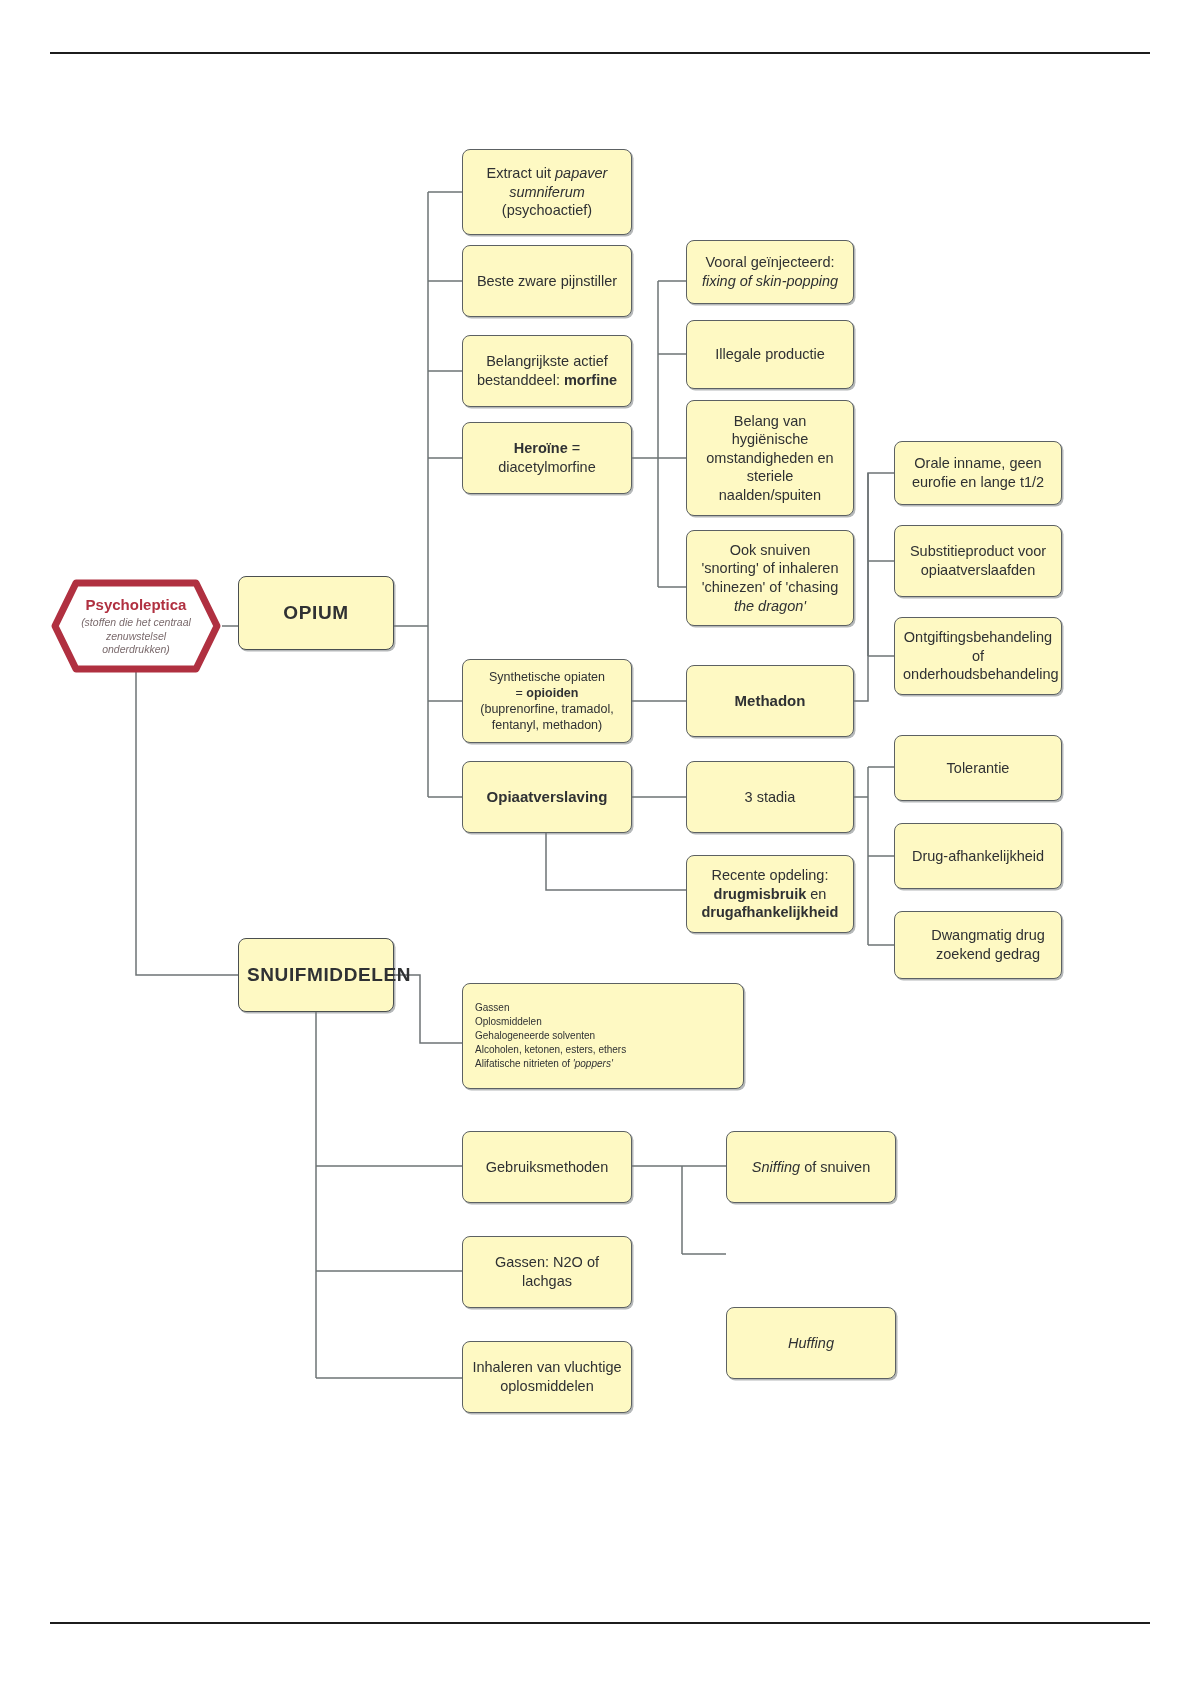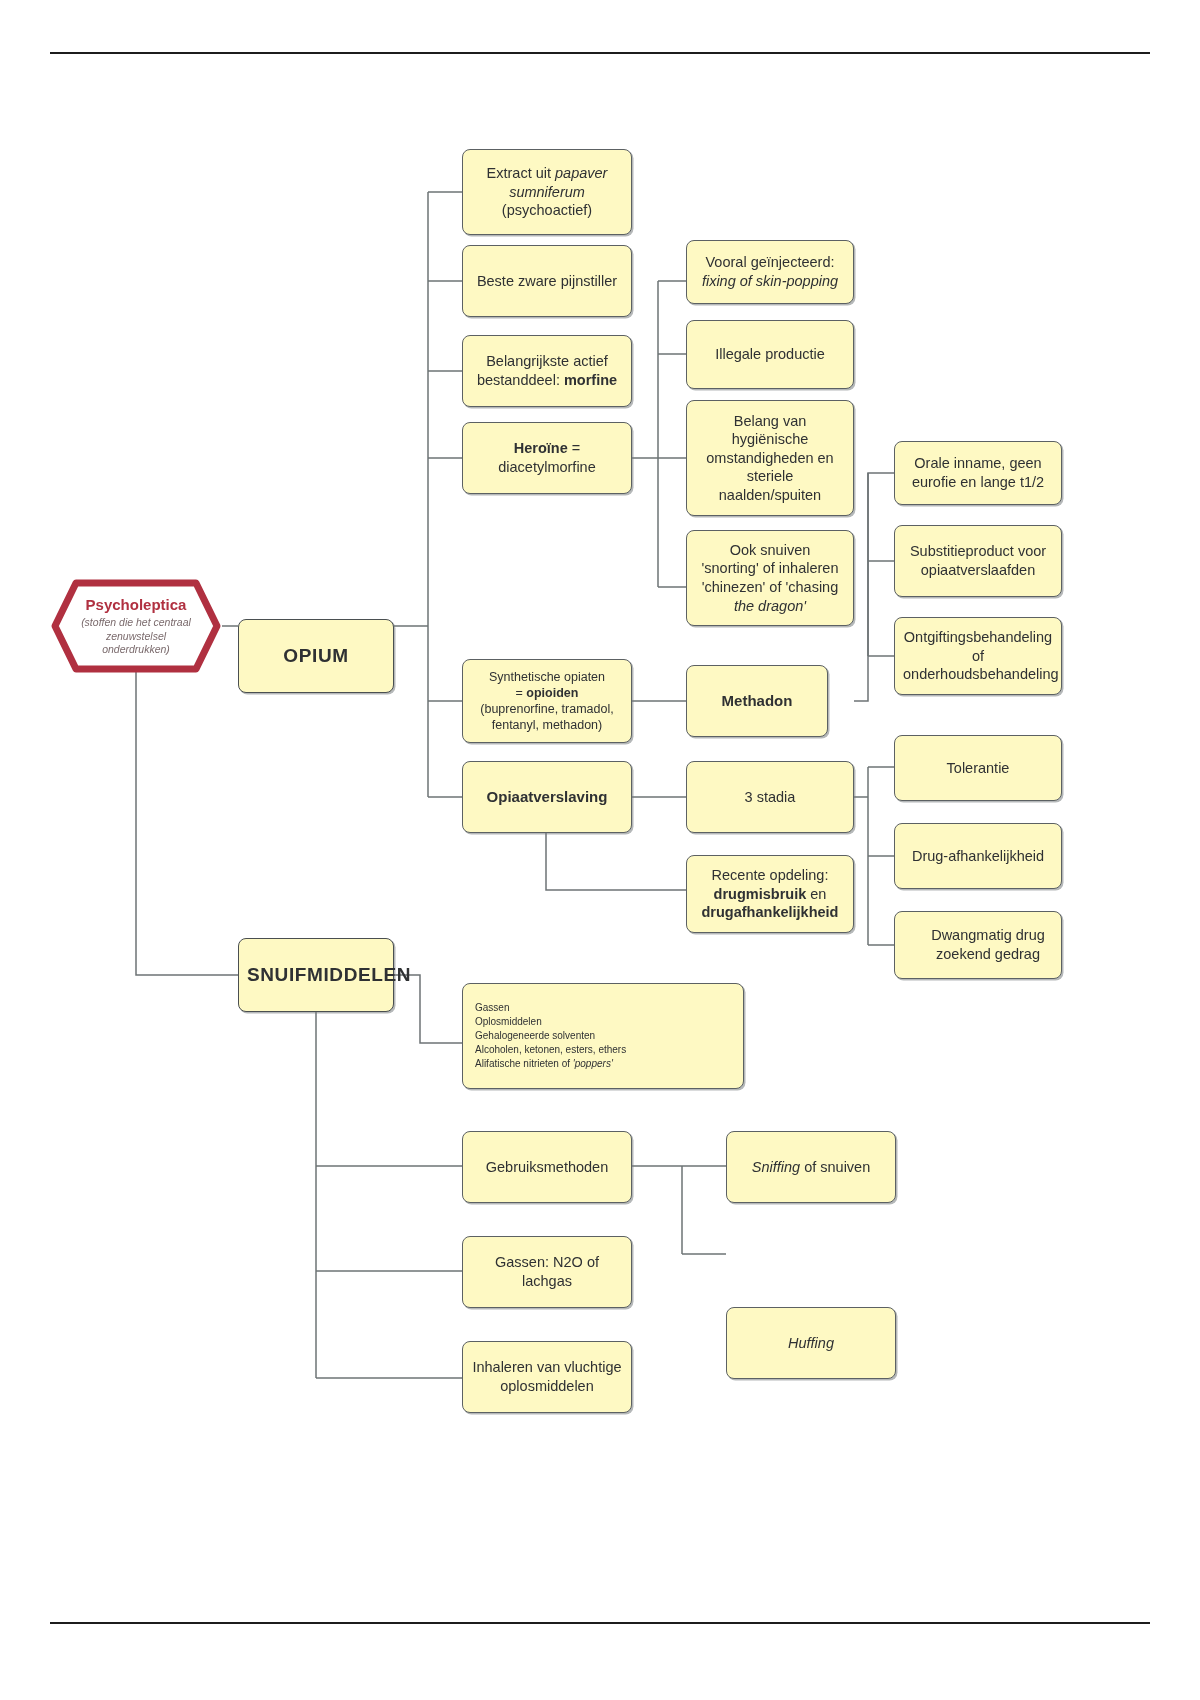--- a/index.html
+++ b/index.html
@@ -168,21 +168,21 @@
   <div class="hex" style="left:50px; top:578px; width:172px; height:96px;">
     <svg class="hex-shape" viewBox="0 0 172 96" preserveAspectRatio="none">
       <polygon points="26,5 146,5 167,48 146,91 26,91 5,48" fill="#ffffff" stroke="#b03040" stroke-width="7" stroke-linejoin="round"></polygon>
     </svg>
     <div class="hex-text">
       <div class="hex-title">Psycholeptica</div>
       <div class="hex-sub">(stoffen die het centraal zenuwstelsel onderdrukken)</div>
     </div>
   </div>
 
-  <div class="node root" style="left:238px; top:619px; width:156px; height:74px;">
+  <div class="node root" style="left:238px; top:576px; width:156px; height:74px;">
     <span class="inner">OPIUM</span>
   </div>
 
   <div class="node" style="left:462px; top:149px; width:170px; height:86px;">
     <span class="inner">Extract uit <span class="i">papaver</span><br><span class="i">sumniferum</span><br>(psychoactief)</span>
   </div>
 
   <div class="node" style="left:462px; top:245px; width:170px; height:72px;">
     <span class="inner">Beste zware pijnstiller</span>
   </div>
@@ -212,21 +212,21 @@
   </div>
 
   <div class="node" style="left:686px; top:400px; width:168px; height:116px;">
     <span class="inner">Belang van hygiënische omstandigheden en steriele naalden/spuiten</span>
   </div>
 
   <div class="node" style="left:686px; top:530px; width:168px; height:96px;">
     <span class="inner">Ook snuiven<br>'snorting' of inhaleren<br>'chinezen' of 'chasing<br><span class="i">the dragon'</span></span>
   </div>
 
-  <div class="node bold" style="left:686px; top:665px; width:142px; height:72px;">
+  <div class="node bold" style="left:686px; top:665px; width:168px; height:72px;">
     <span class="inner">Methadon</span>
   </div>
 
   <div class="node" style="left:894px; top:441px; width:168px; height:64px;">
     <span class="inner">Orale inname, geen eurofie en lange t1/2</span>
   </div>
 
   <div class="node" style="left:894px; top:525px; width:168px; height:72px;">
     <span class="inner">Substitieproduct voor opiaatverslaafden</span>
   </div>

